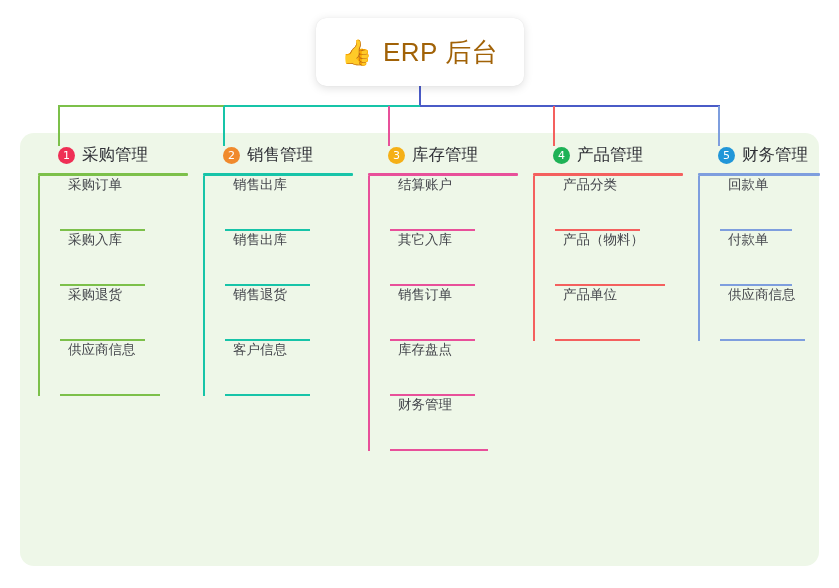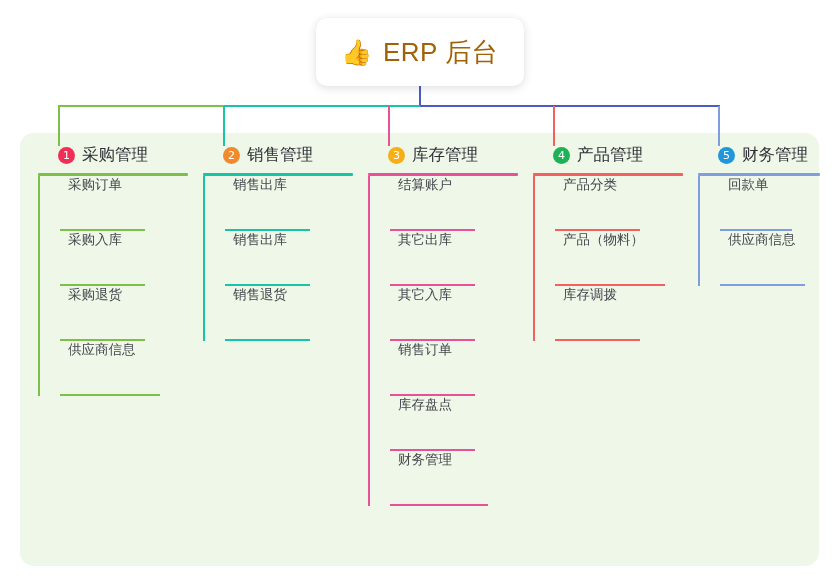--- a/index.html
+++ b/index.html
@@ -213,39 +213,39 @@
             <div class="item-rule" style="background: rgb(23, 196, 168); width: 85px;"></div>
           </div>
           <div class="item">
             <span class="item-label">销售出库</span>
             <div class="item-rule" style="background: rgb(23, 196, 168); width: 85px;"></div>
           </div>
           <div class="item">
             <span class="item-label">销售退货</span>
             <div class="item-rule" style="background: rgb(23, 196, 168); width: 85px;"></div>
           </div>
+          <div class="item">
+            <span class="item-label">客户信息</span>
+            <div class="item-rule" style="background: rgb(23, 196, 168); width: 85px;"></div>
+          </div>
         </div>
       </div>
       <div class="column" style="left: 368px; width: 150px;">
         <div class="col-head">
           <span class="badge" style="background: rgb(245, 176, 23);">3</span>
           <span class="col-title">库存管理</span>
         </div>
         <div class="head-rule" style="background: rgb(232, 80, 154); width: 150px;"></div>
         <div class="items">
           <div class="spine" style="background: rgb(232, 80, 154);"></div>
           <div class="item">
             <span class="item-label">结算账户</span>
             <div class="item-rule" style="background: rgb(232, 80, 154); width: 85px;"></div>
           </div>
           <div class="item">
-            <span class="item-label">其它出库</span>
-            <div class="item-rule" style="background: rgb(232, 80, 154); width: 85px;"></div>
-          </div>
-          <div class="item">
             <span class="item-label">其它入库</span>
             <div class="item-rule" style="background: rgb(232, 80, 154); width: 85px;"></div>
           </div>
           <div class="item">
             <span class="item-label">销售订单</span>
             <div class="item-rule" style="background: rgb(232, 80, 154); width: 85px;"></div>
           </div>
           <div class="item">
             <span class="item-label">库存盘点</span>
             <div class="item-rule" style="background: rgb(232, 80, 154); width: 85px;"></div>
@@ -266,38 +266,42 @@
           <div class="spine" style="background: rgb(244, 96, 94);"></div>
           <div class="item">
             <span class="item-label">产品分类</span>
             <div class="item-rule" style="background: rgb(244, 96, 94); width: 85px;"></div>
           </div>
           <div class="item">
             <span class="item-label">产品（物料）</span>
             <div class="item-rule" style="background: rgb(244, 96, 94); width: 110px;"></div>
           </div>
           <div class="item">
-            <span class="item-label">库存调拨</span>
+            <span class="item-label">产品单位</span>
             <div class="item-rule" style="background: rgb(244, 96, 94); width: 85px;"></div>
           </div>
         </div>
       </div>
       <div class="column" style="left: 698px; width: 122px;">
         <div class="col-head">
           <span class="badge" style="background: rgb(33, 150, 216);">5</span>
           <span class="col-title">财务管理</span>
         </div>
         <div class="head-rule" style="background: rgb(126, 158, 222); width: 122px;"></div>
         <div class="items">
           <div class="spine" style="background: rgb(126, 158, 222);"></div>
           <div class="item">
             <span class="item-label">回款单</span>
             <div class="item-rule" style="background: rgb(126, 158, 222); width: 72px;"></div>
           </div>
           <div class="item">
+            <span class="item-label">付款单</span>
+            <div class="item-rule" style="background: rgb(126, 158, 222); width: 72px;"></div>
+          </div>
+          <div class="item">
             <span class="item-label">供应商信息</span>
             <div class="item-rule" style="background: rgb(126, 158, 222); width: 85px;"></div>
           </div>
         </div>
       </div>
     </div>
 
 </div>
 
 </body></html>

